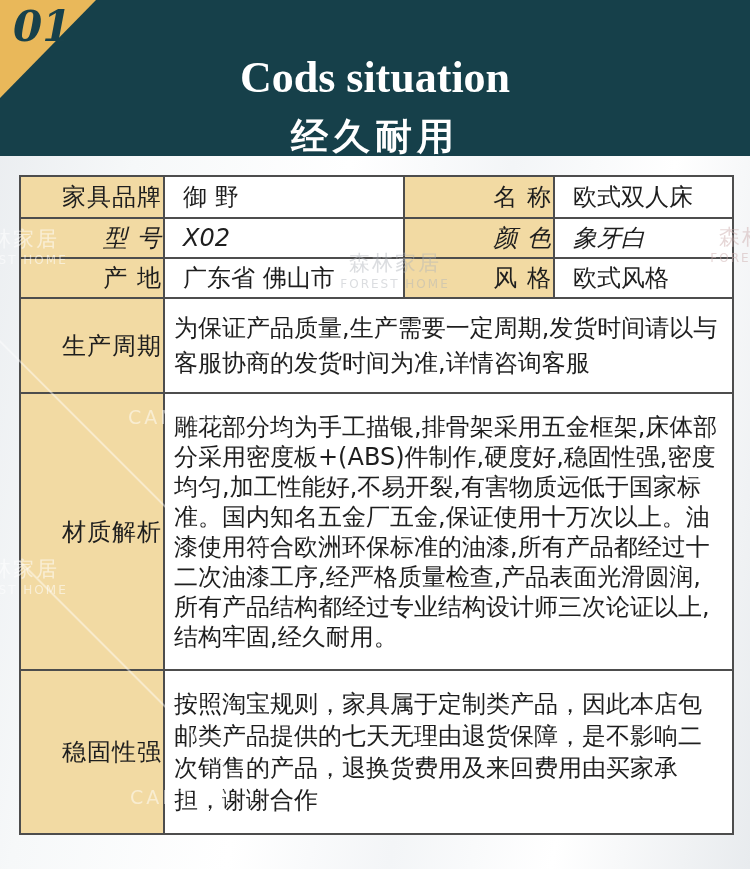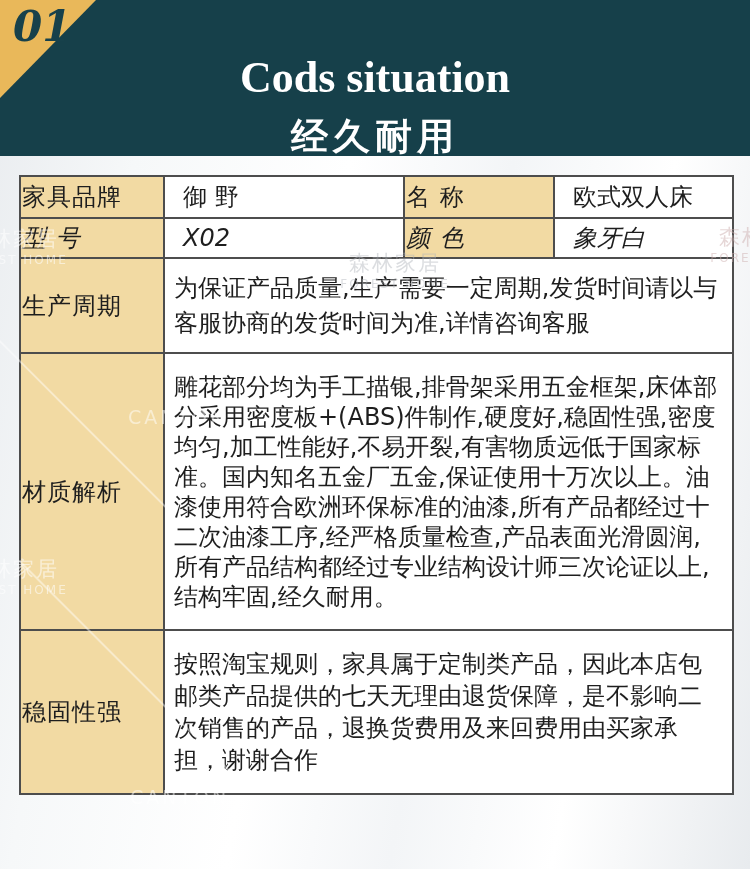--- a/index.html
+++ b/index.html
@@ -42,21 +42,21 @@
     color:#1e1e1e;
   }
   .params td{
     border:2px solid #4d4d4d;
     font-size:24px;
     vertical-align:middle;
     overflow:hidden;
   }
   .params td.lbl{
     background:#f2daa3;
-    text-align:left;
+    text-align:right;
     letter-spacing:1px;
     white-space:nowrap;
   }
   .params td.val{
     background:#ffffff;
     padding:0 10px 0 18px;
   }
   .params td.detail{
     padding:0 10px 0 9px;
   }
@@ -111,20 +111,26 @@
       <td class="val">御 野</td>
       <td class="lbl">名 称</td>
       <td class="val">欧式双人床</td>
     </tr>
     <tr class="r2">
       <td class="lbl">型 号</td>
       <td class="val">X02</td>
       <td class="lbl">颜 色</td>
       <td class="val">象牙白</td>
     </tr>
+    <tr class="r3">
+      <td class="lbl">产 地</td>
+      <td class="val">广东省 佛山市</td>
+      <td class="lbl">风 格</td>
+      <td class="val">欧式风格</td>
+    </tr>
     <tr class="r4">
       <td class="lbl">生产周期</td>
       <td class="val detail" colspan="3">为保证产品质量,生产需要一定周期,发货时间请以与客服协商的发货时间为准,详情咨询客服</td>
     </tr>
     <tr class="r5">
       <td class="lbl">材质解析</td>
       <td class="val detail" colspan="3">雕花部分均为手工描银,排骨架采用五金框架,床体部分采用密度板+(ABS)件制作,硬度好,稳固性强,密度均匀,加工性能好,不易开裂,有害物质远低于国家标准。国内知名五金厂五金,保证使用十万次以上。油漆使用符合欧洲环保标准的油漆,所有产品都经过十二次油漆工序,经严格质量检查,产品表面光滑圆润,所有产品结构都经过专业结构设计师三次论证以上,结构牢固,经久耐用。</td>
     </tr>
     <tr class="r6">
       <td class="lbl">稳固性强</td>

